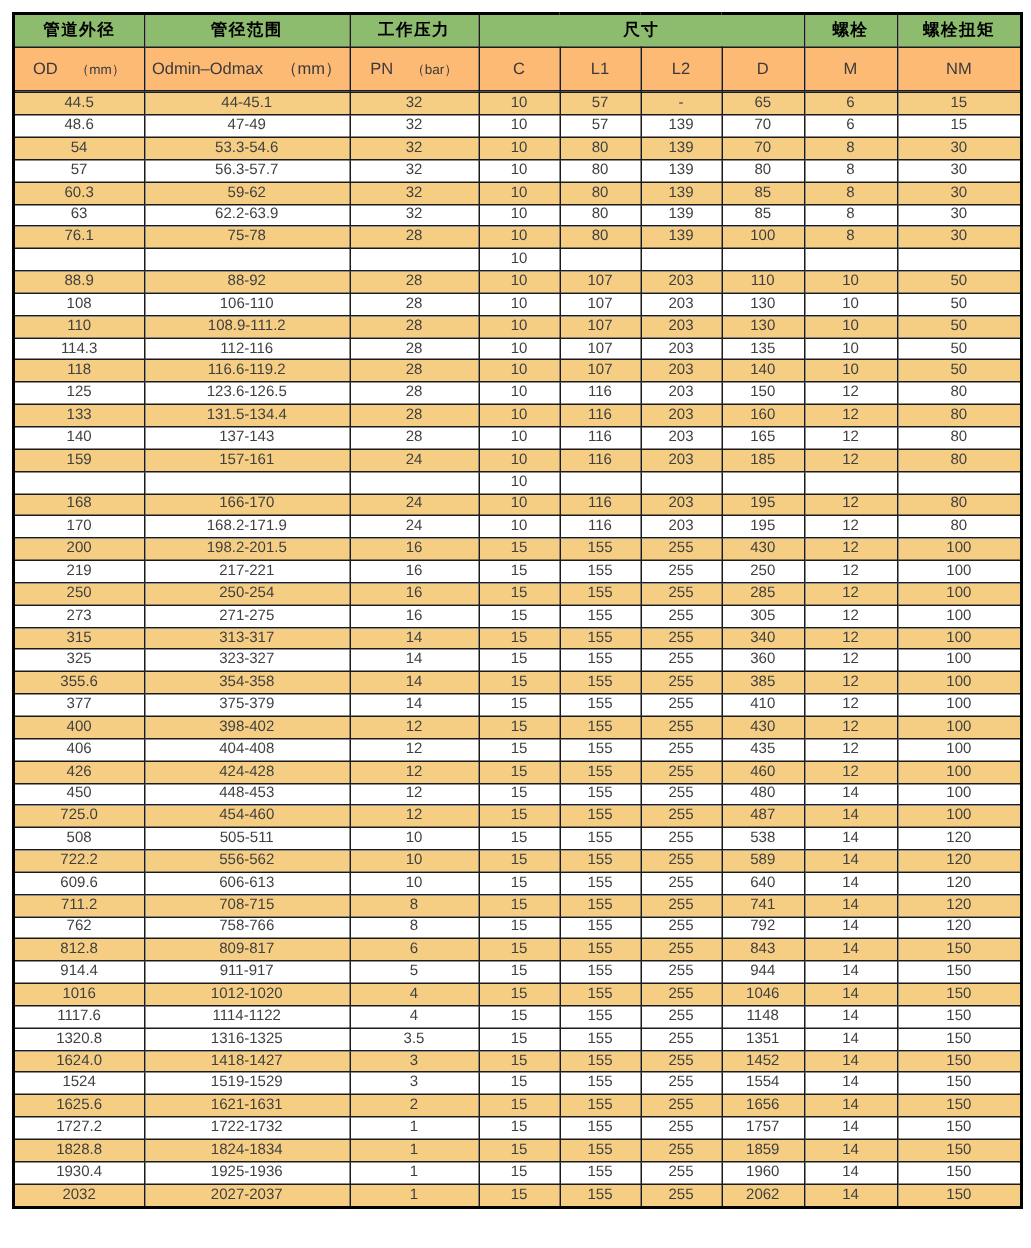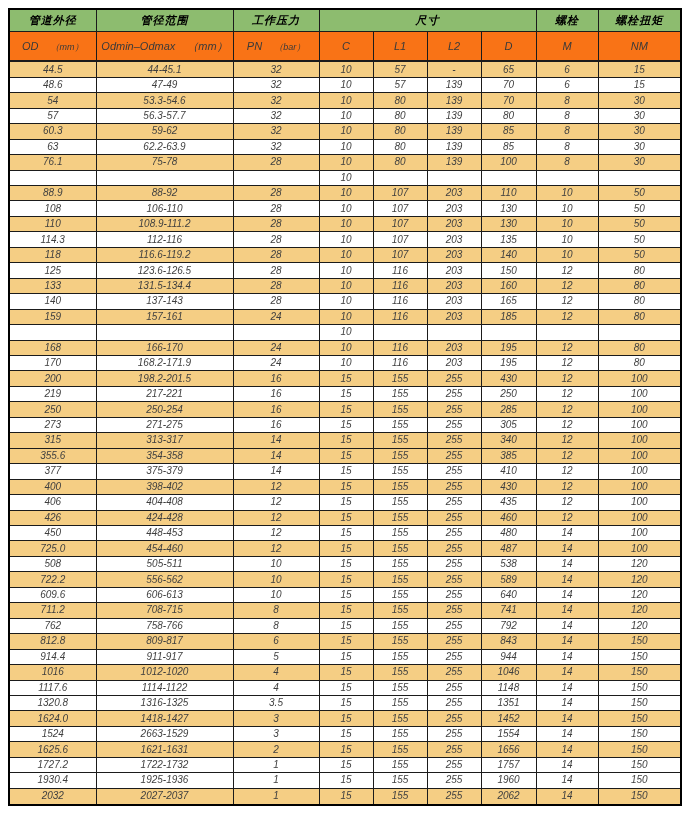--- a/index.html
+++ b/index.html
@@ -17,41 +17,40 @@
   }
   table.spec {
     position: absolute;
     left: 8px;
     top: 8px;
     width: 672px;
     height: 798px;
     border-collapse: collapse;
     table-layout: fixed;
     border: 2px solid #000000;
-    font-style: italic;
   }
   table.spec th, table.spec td {
     border: 1px solid #1b1b1b;
     text-align: center;
     vertical-align: middle;
     padding: 0;
     overflow: hidden;
     white-space: nowrap;
     line-height: 1;
   }
   th.group-th {
     background: #8dbc6f;
     color: #000000;
     font-size: 11px;
     font-weight: bold;
     height: 21px;
     letter-spacing: 1px;
   }
   th.sub-th {
-    background: #f97316;
+    background: #fdba74;
     color: #3a3a3a;
     font-size: 11px;
     font-weight: normal;
     height: 28px;
     border-bottom: 2px solid #000000;
   }
   th.sub-th .unit {
     margin-left: 12px;
     font-size: 9px;
     color: #3a3a3a;
@@ -393,20 +392,31 @@
           <td>315</td>
           <td>313-317</td>
           <td>14</td>
           <td>15</td>
           <td>155</td>
           <td>255</td>
           <td>340</td>
           <td>12</td>
           <td>100</td>
         </tr>
+        <tr>
+          <td>325</td>
+          <td>323-327</td>
+          <td>14</td>
+          <td>15</td>
+          <td>155</td>
+          <td>255</td>
+          <td>360</td>
+          <td>12</td>
+          <td>100</td>
+        </tr>
         <tr class="shade">
           <td>355.6</td>
           <td>354-358</td>
           <td>14</td>
           <td>15</td>
           <td>155</td>
           <td>255</td>
           <td>385</td>
           <td>12</td>
           <td>100</td>
@@ -593,21 +603,21 @@
           <td>3</td>
           <td>15</td>
           <td>155</td>
           <td>255</td>
           <td>1452</td>
           <td>14</td>
           <td>150</td>
         </tr>
         <tr>
           <td>1524</td>
-          <td>2663-1529</td>
+          <td>1519-1529</td>
           <td>3</td>
           <td>15</td>
           <td>155</td>
           <td>255</td>
           <td>1554</td>
           <td>14</td>
           <td>150</td>
         </tr>
         <tr class="shade">
           <td>1625.6</td>
@@ -621,20 +631,31 @@
           <td>150</td>
         </tr>
         <tr>
           <td>1727.2</td>
           <td>1722-1732</td>
           <td>1</td>
           <td>15</td>
           <td>155</td>
           <td>255</td>
           <td>1757</td>
+          <td>14</td>
+          <td>150</td>
+        </tr>
+        <tr class="shade">
+          <td>1828.8</td>
+          <td>1824-1834</td>
+          <td>1</td>
+          <td>15</td>
+          <td>155</td>
+          <td>255</td>
+          <td>1859</td>
           <td>14</td>
           <td>150</td>
         </tr>
         <tr>
           <td>1930.4</td>
           <td>1925-1936</td>
           <td>1</td>
           <td>15</td>
           <td>155</td>
           <td>255</td>

